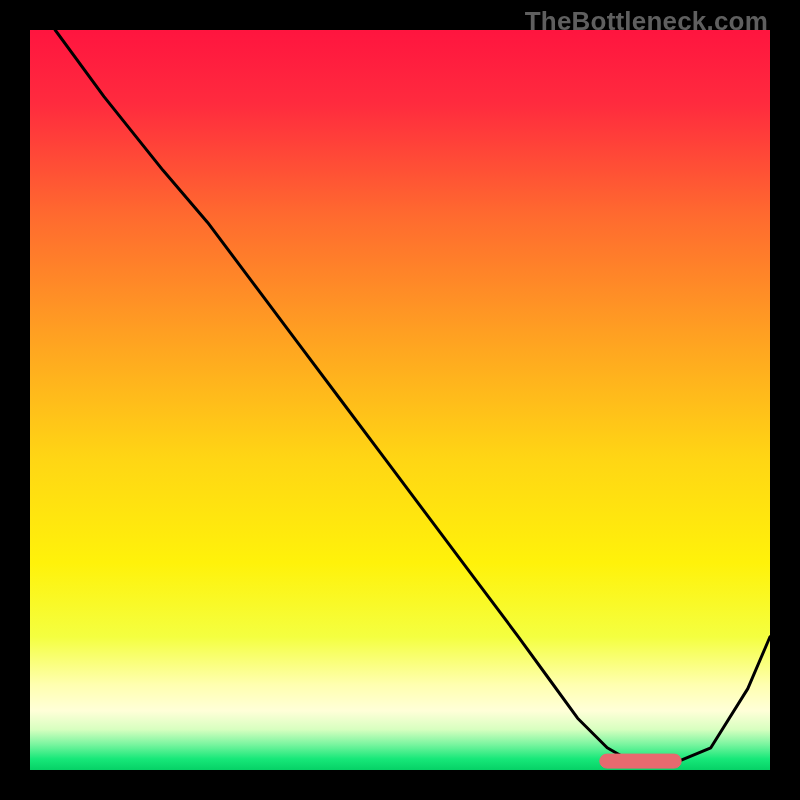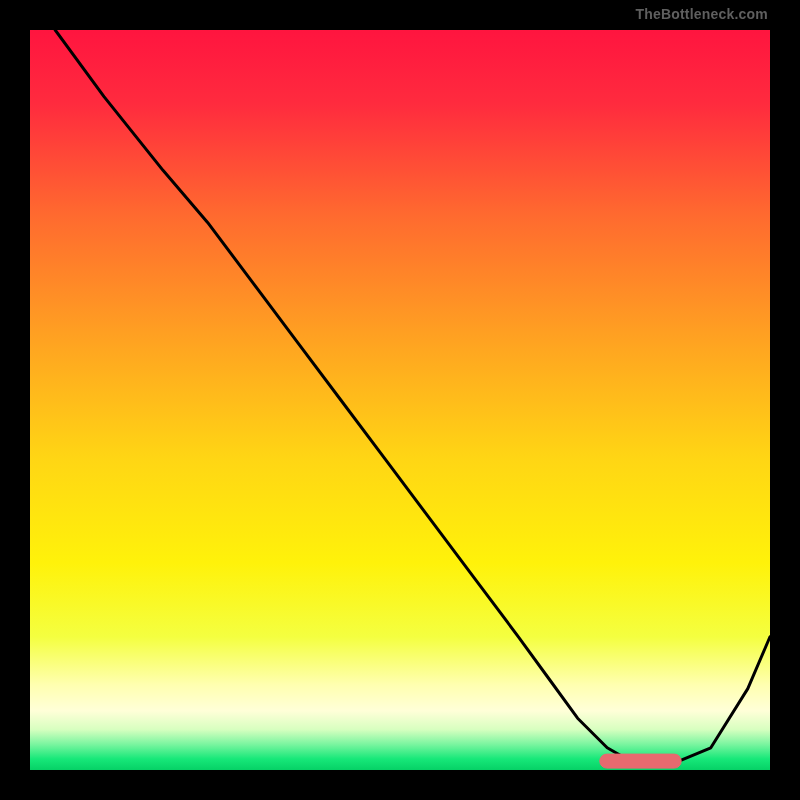--- a/index.html
+++ b/index.html
@@ -23,21 +23,21 @@
     position: absolute;
     left: 0;
     top: 0;
     width: 740px;
     height: 740px;
   }
   .watermark {
     position: absolute;
     top: 6px;
     right: 32px;
-    font-size: 14px;
+    font-size: 26px;
     font-weight: 600;
     color: #5f5f5f;
     letter-spacing: 0.2px;
     user-select: none;
   }
 </style>
 </head>
 <body>
 
 <div class="watermark">TheBottleneck.com</div>

